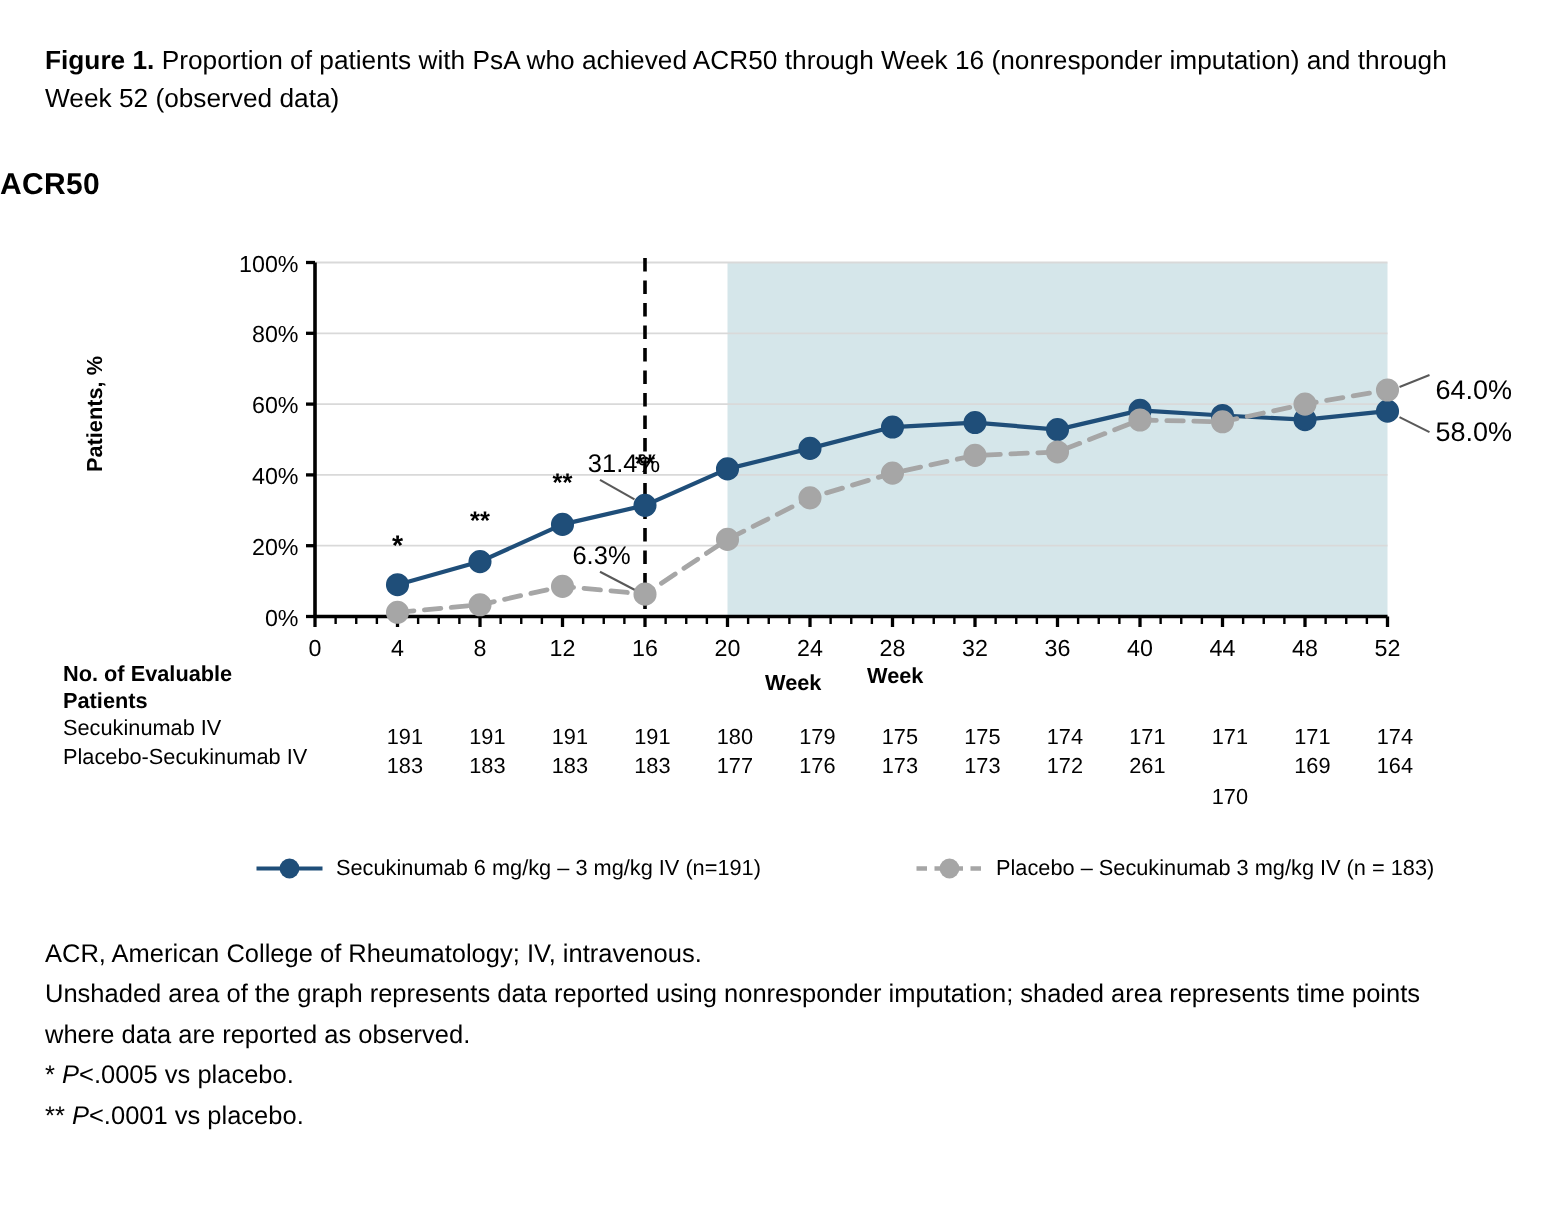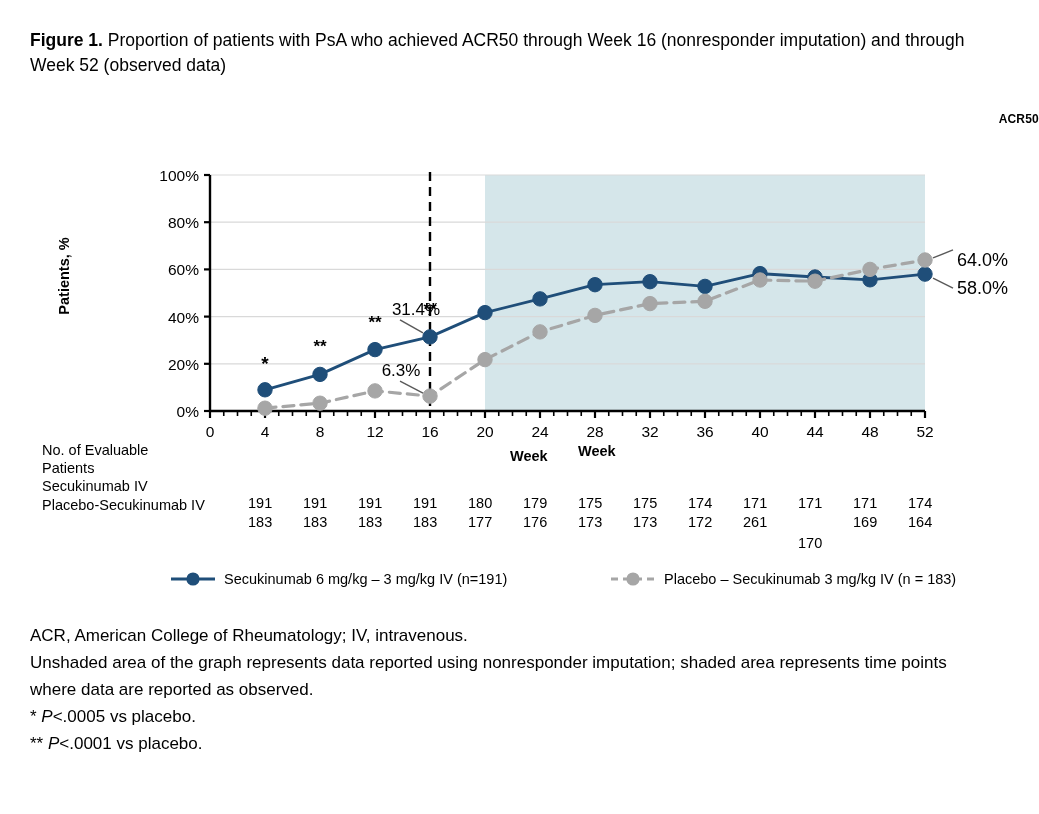--- a/index.html
+++ b/index.html
@@ -29,22 +29,22 @@
     line-height: 25px;
     color: #000;
   }
   .caption .lead { font-weight: bold; }
 
   
   .chart-title {
     position: absolute;
     left: 0; top: 112px;
     width: 1039px;
-    text-align: right;
-    font-size: 12px;
+    text-align: left;
+    font-size: 20px;
     font-weight: bold;
     letter-spacing: 0.2px;
   }
 
   
   
   .plot-wrap {
     position: absolute;
     left: 0; top: 0;
     width: 1039px; height: 814px;
@@ -73,38 +73,38 @@
   }
 
   
   .risk {
     position: absolute;
     left: 42px; top: 441px;
     width: 960px;
     font-size: 14.5px;
   }
   .risk .hdr {
-    font-weight: normal;
+    font-weight: bold;
     line-height: 18px;
   }
   .risk-row {
     position: relative;
     height: 19px;
     line-height: 19px;
     white-space: nowrap;
   }
   .risk-row .name {
     position: absolute;
     left: 0; top: 0;
   }
   .risk-row .num {
     position: absolute;
-    top: 17px;
+    top: 6px;
     width: 34px;
-    text-align: left;
+    text-align: right;
   }
 
   
   .legend {
     position: absolute;
     left: 170px; top: 566px;
     width: 820px;
     height: 26px;
     font-size: 14.5px;
   }

